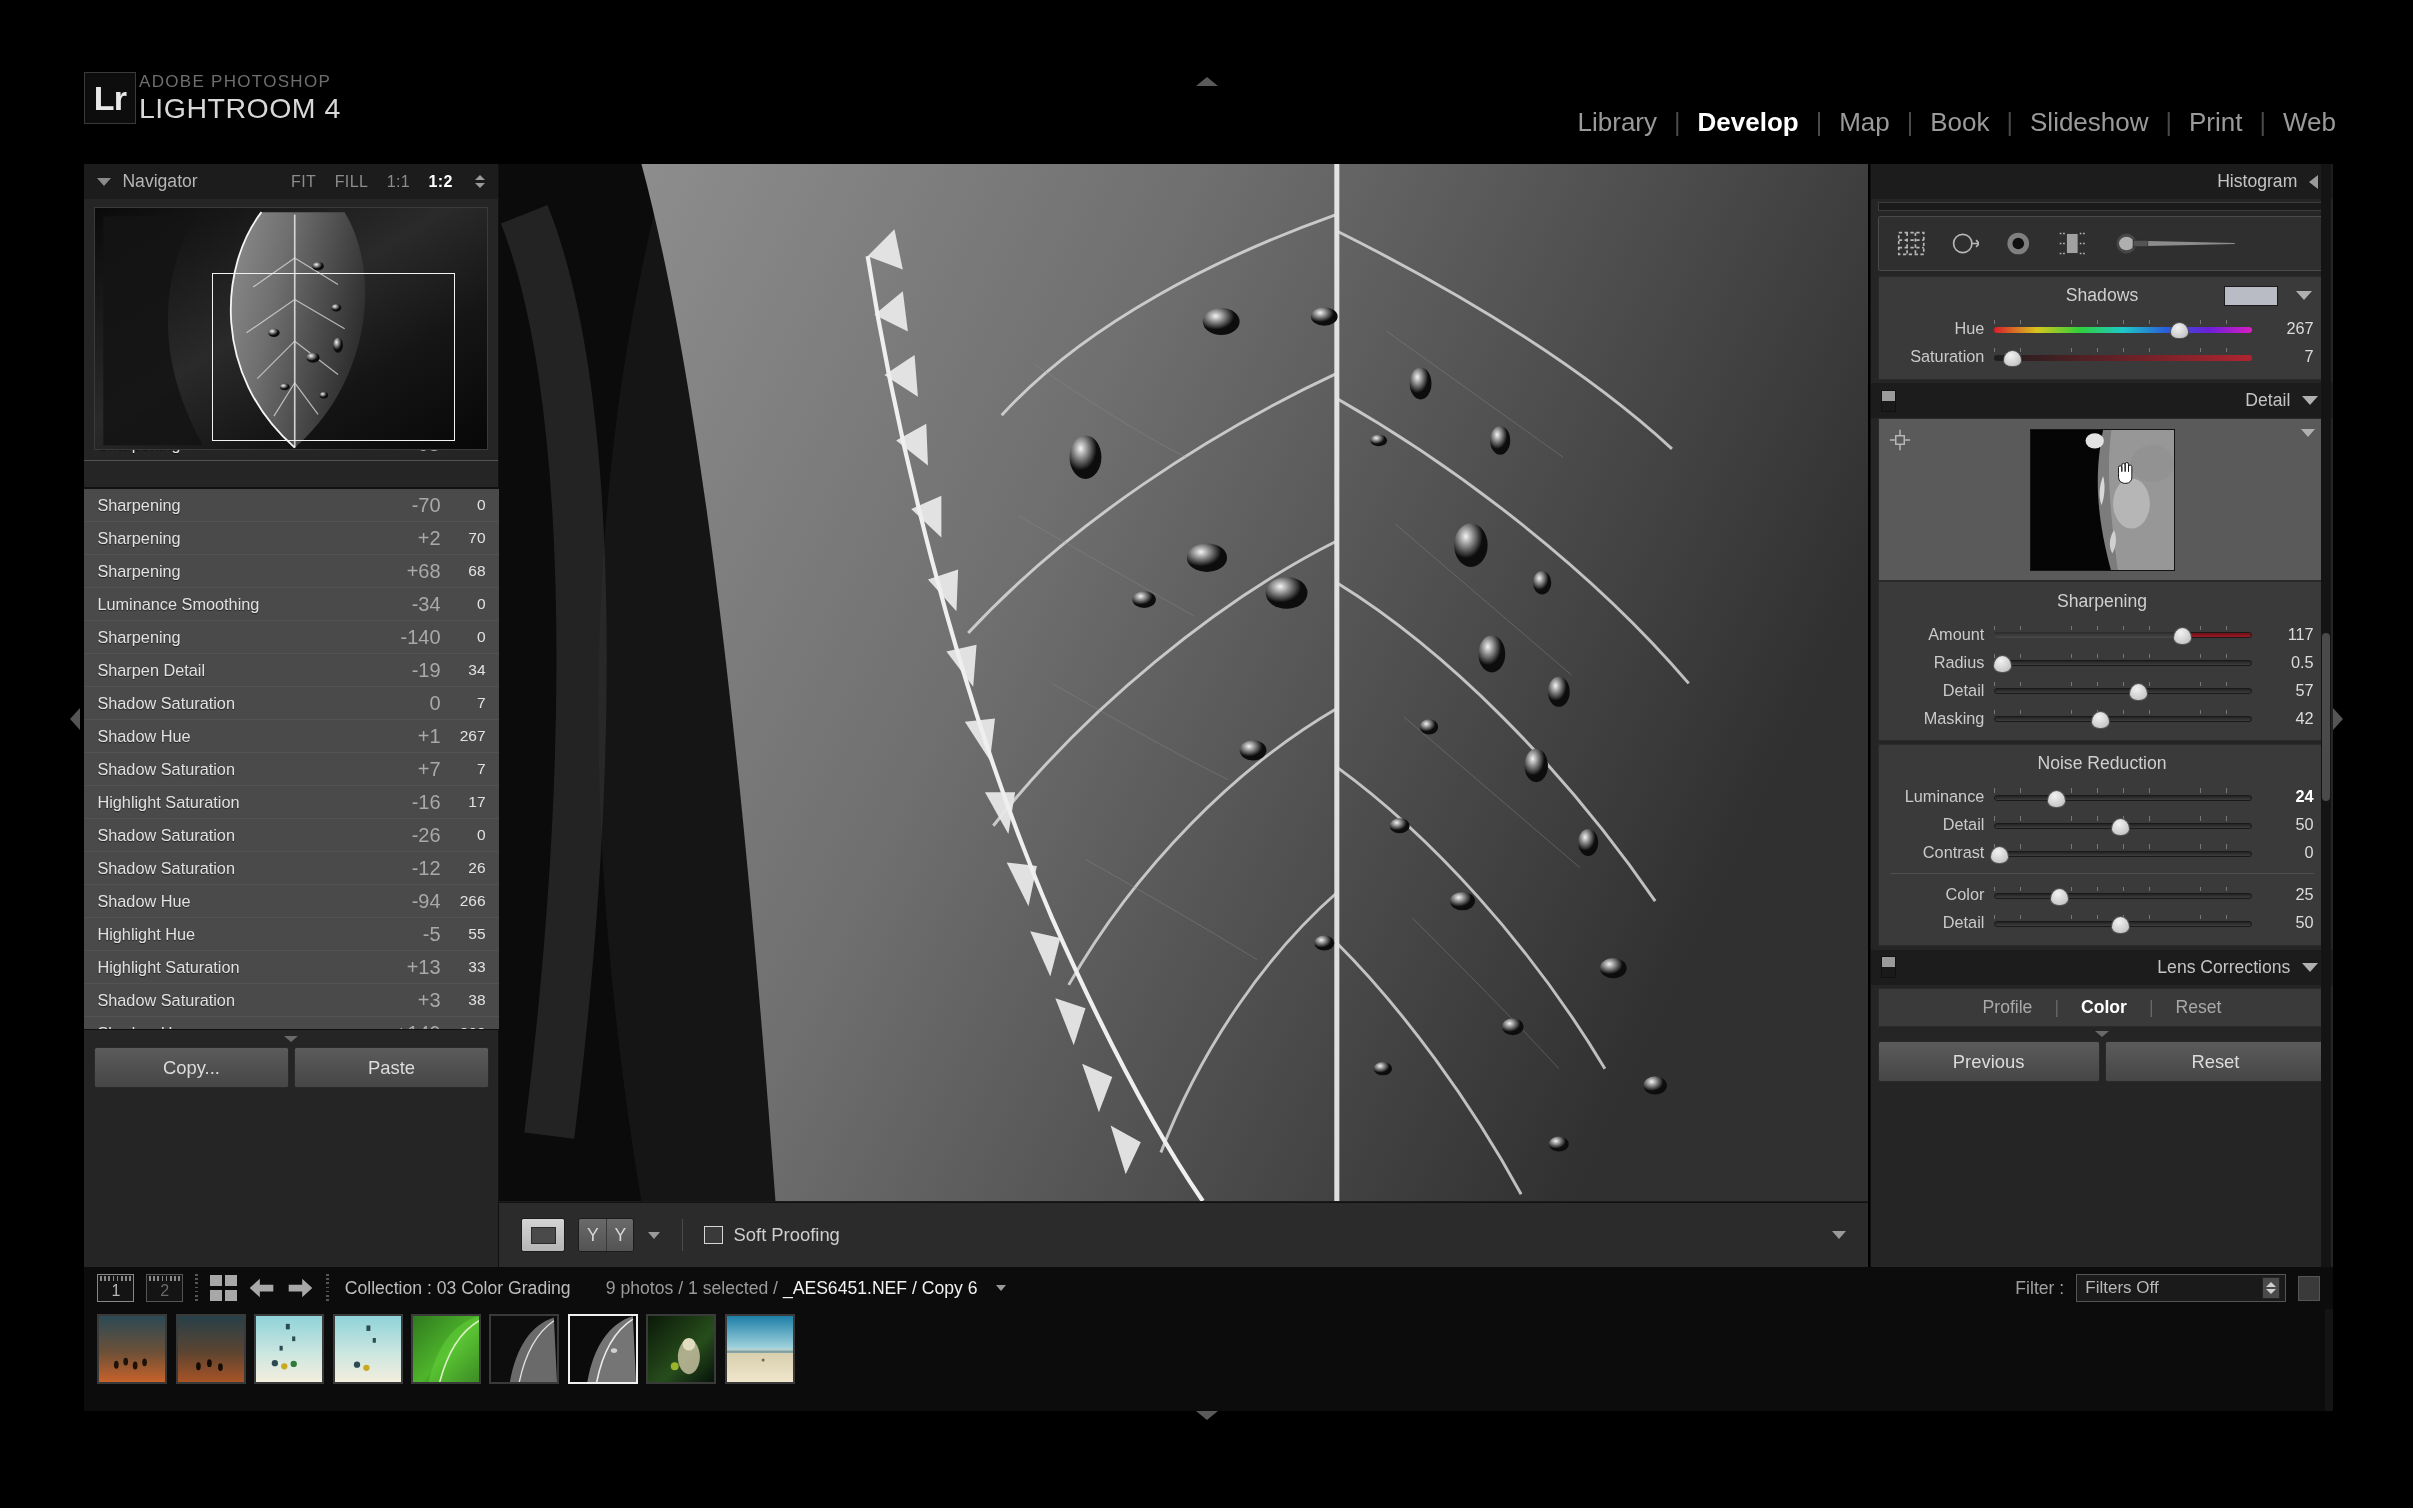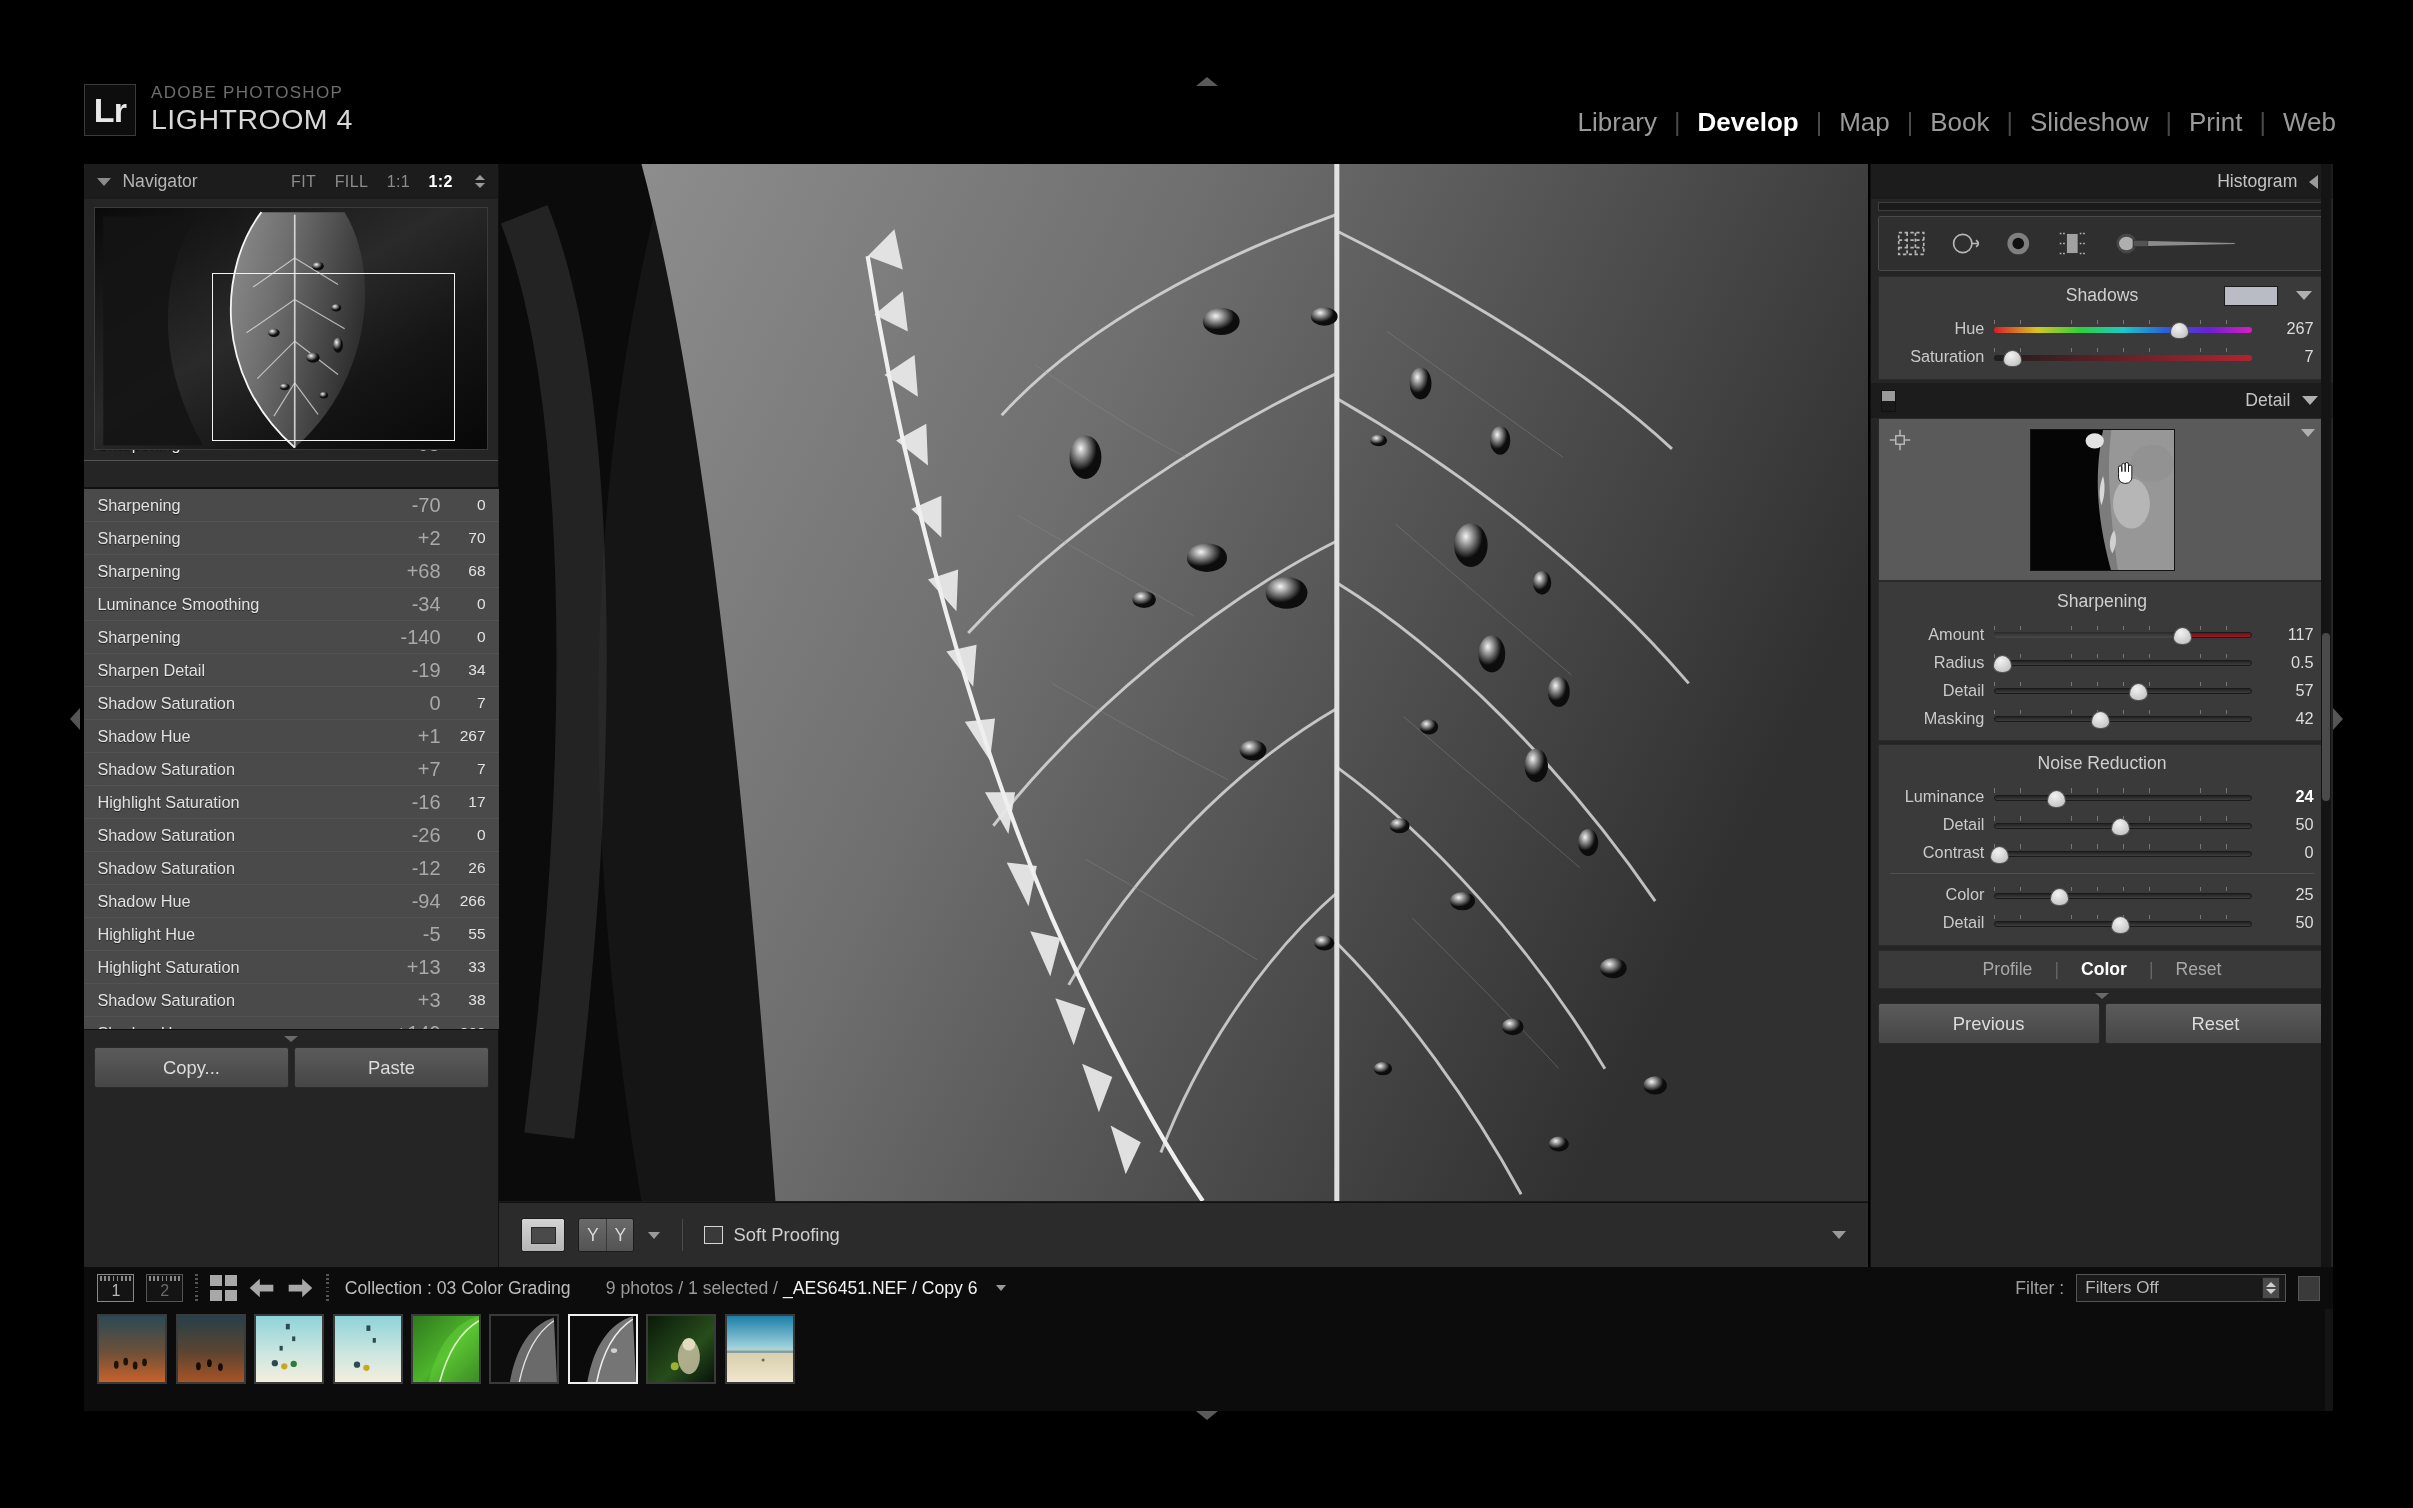--- a/index.html
+++ b/index.html
@@ -12,22 +12,22 @@
     -webkit-font-smoothing: antialiased;
   }
   .app { position: relative; width: 2413px; height: 1508px; background: #000; }
 
   
   .topbar {
     position: absolute; left: 0; top: 0; width: 2413px; height: 164px;
     background: #000;
   }
   .logo-wrap {
-    position: absolute; left: 84px; top: 84px;
-    display: flex; gap: 15px;
+    position: absolute; left: 84px; top: 72px;
+    display: flex; align-items: center; gap: 3px;
   }
   .logo-badge {
     width: 52px; height: 52px; border: 1.7px solid #3a3a3a;
     background: #0d0d0d; color: #e8e8e8;
     font-size: 34px; font-weight: bold; letter-spacing: -0.8px;
     display: flex; align-items: center; justify-content: center;
     font-family: "Liberation Sans", sans-serif;
   }
   .logo-text { display: flex; flex-direction: column; line-height: 1; }
   .logo-sup { font-size: 17px; color: #6e6e6e; letter-spacing: 1.3px; margin-bottom: 4.2px; }
@@ -877,20 +877,28 @@
         <span class="sl-label">Detail</span>
         <span class="sl-track-wrap">
           <span class="sl-ticks"></span>
             <span class="sl-track"></span>
           <span class="sl-knob" style="left:49%"></span>
         </span>
         <span class="sl-val">50</span>
       </div>
     </div>
 
+    <div class="lens-head">
+      <span class="panel-switch">
+          <b></b>
+          <i></i>
+        </span>
+      <span>Lens Corrections</span>
+      <span class="tri-down"></span>
+    </div>
     <div class="lens-tabs">
       <span class="lt">Profile</span>
       <span class="ltsep">|</span>
       <span class="lt active">Color</span>
       <span class="ltsep">|</span>
       <span class="lt">Reset</span>
     </div>
     <div class="rp-collapse"></div>
     <div class="pr-buttons">
       <div class="lr-btn">Previous</div>

